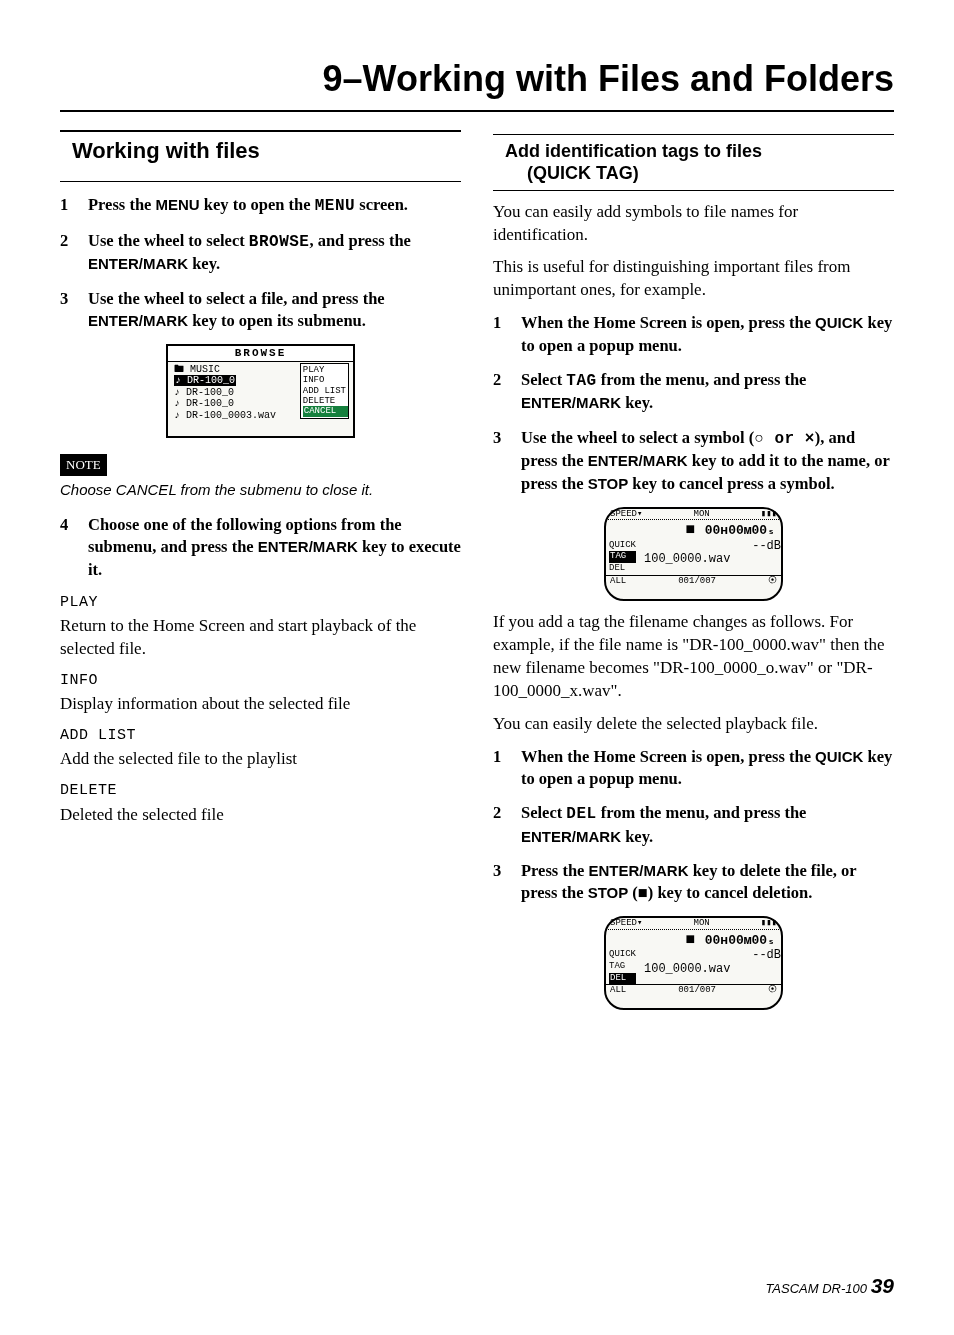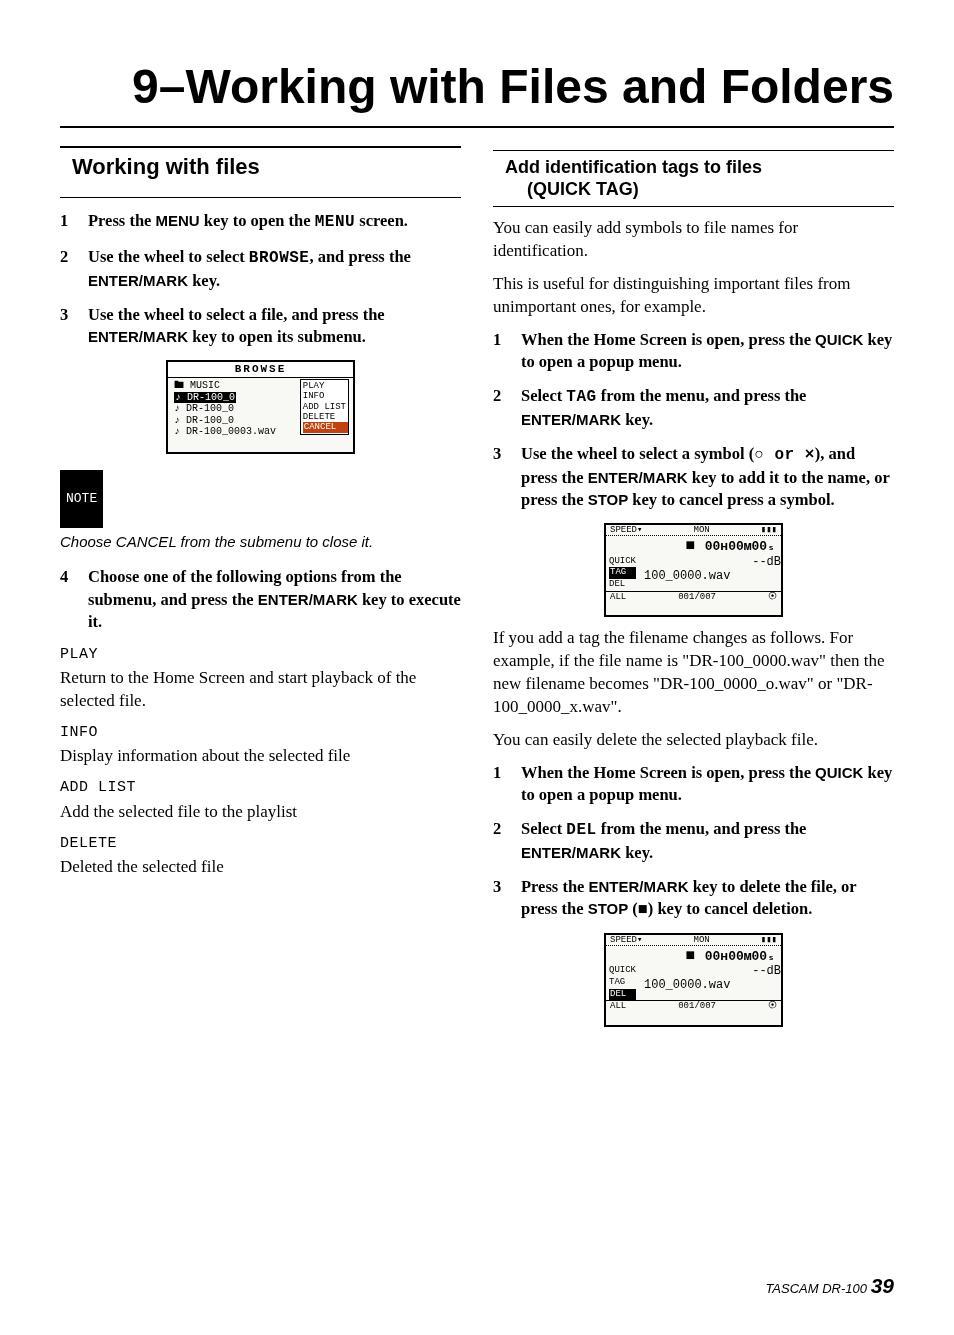--- a/index.html
+++ b/index.html
@@ -11,21 +11,21 @@
     box-sizing: border-box;
     font-family: "Times New Roman", Times, serif;
     font-size: 17px;
     line-height: 1.35;
     color: #000;
     position: relative;
   }
   .chapter-title {
     font-family: Arial, Helvetica, sans-serif;
     font-weight: bold;
-    font-size: 48px;
+    font-size: 36px;
     color: #000;
     text-align: right;
     border-bottom: 2px solid #000;
     padding-bottom: 6px;
     margin-bottom: 18px;
   }
   .columns {
     display: flex;
     gap: 32px;
   }
@@ -85,23 +85,23 @@
   .lcd-label {
     font-family: "Courier New", monospace;
     font-size: 16px;
     letter-spacing: 0.5px;
   }
   p { margin: 0 0 10px 0; }
   .note-tag {
     display: inline-block;
     background: #000;
     color: #fff;
-    font-family: Liberation Mono, monospace;
+    font-family: Liberation Serif, serif;
     font-size: 13px;
-    padding: 20px 6px;
+    padding: 2px 6px;
     margin: 6px 0 2px 0;
   }
   .note-text {
     font-style: italic;
     font-family: Arial, Helvetica, sans-serif;
     font-size: 15px;
     margin: 2px 0 14px 0;
   }
   .opt-name {
     font-family: "Courier New", monospace;
@@ -117,21 +117,21 @@
     margin: 8px auto 10px auto;
     border: 2px solid #000;
     background: #f8f8f4;
     padding: 0;
     position: relative;
     font-family: "Courier New", monospace;
     font-size: 11px;
     line-height: 1.15;
   }
   .lcd-browse { width: 185px; height: 90px; }
-  .lcd-quick { width: 175px; height: 90px; }
+  .lcd-quick { width: 175px; height: 90px; border-radius: 20px; }
   .lcd-title {
     background: #fff;
     border-bottom: 1.5px solid #000;
     text-align: center;
     font-weight: bold;
     letter-spacing: 2px;
     font-size: 11px;
     padding: 1px 0;
   }
   .lcd-body { padding: 2px 4px 2px 6px; position: relative; }
@@ -140,21 +140,21 @@
   .lcd-popup {
     position: absolute;
     right: 4px;
     top: 1px;
     border: 1.5px solid #000;
     background: #fff;
     font-size: 9px;
     padding: 1px 2px;
     line-height: 1.15;
   }
-  .lcd-popup .hl { background:#c2410c; color:#fff; padding:0 1px; display:inline-block; width:100%;}
+  .lcd-popup .hl { background:#15803d; color:#fff; padding:0 1px; display:inline-block; width:100%;}
   .lcd-topbar { display:flex; justify-content:space-between; padding:0 4px; font-size:9px; border-bottom:1px dotted #000;}
   .lcd-time { text-align:right; font-weight:bold; font-size:13px; padding:1px 6px 0 8px;}
   .lcd-left { float:left; font-size:9px; line-height:1.3; padding:0 3px;}
   .lcd-right { margin-left:38px; font-size:12px; }
   .lcd-foot { clear:both; border-top:1px solid #000; font-size:9px; padding:0 4px; display:flex; justify-content:space-between;}
   .footer {
     position: absolute;
     bottom: 35px;
     right: 60px;
     font-family: Arial, Helvetica, sans-serif;

